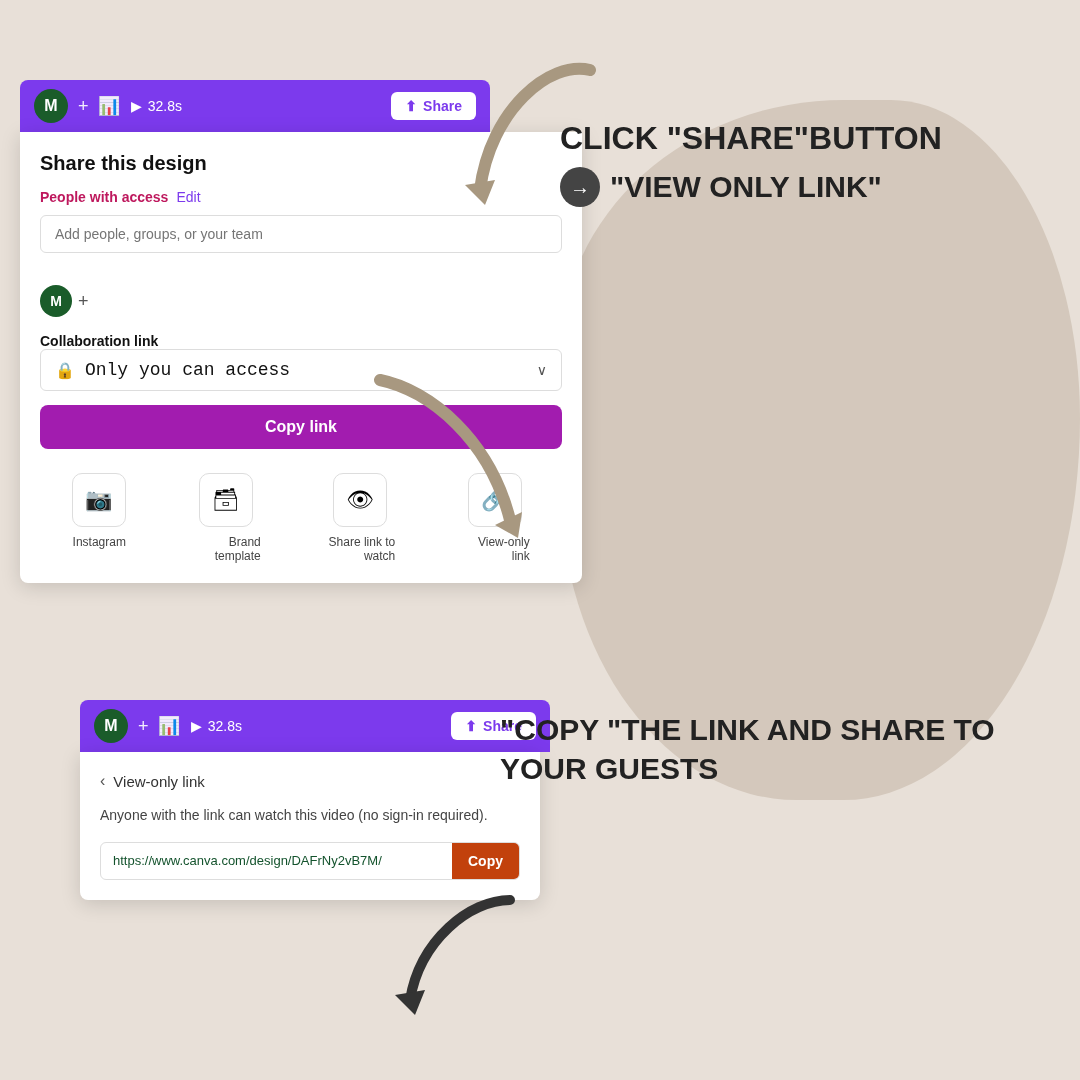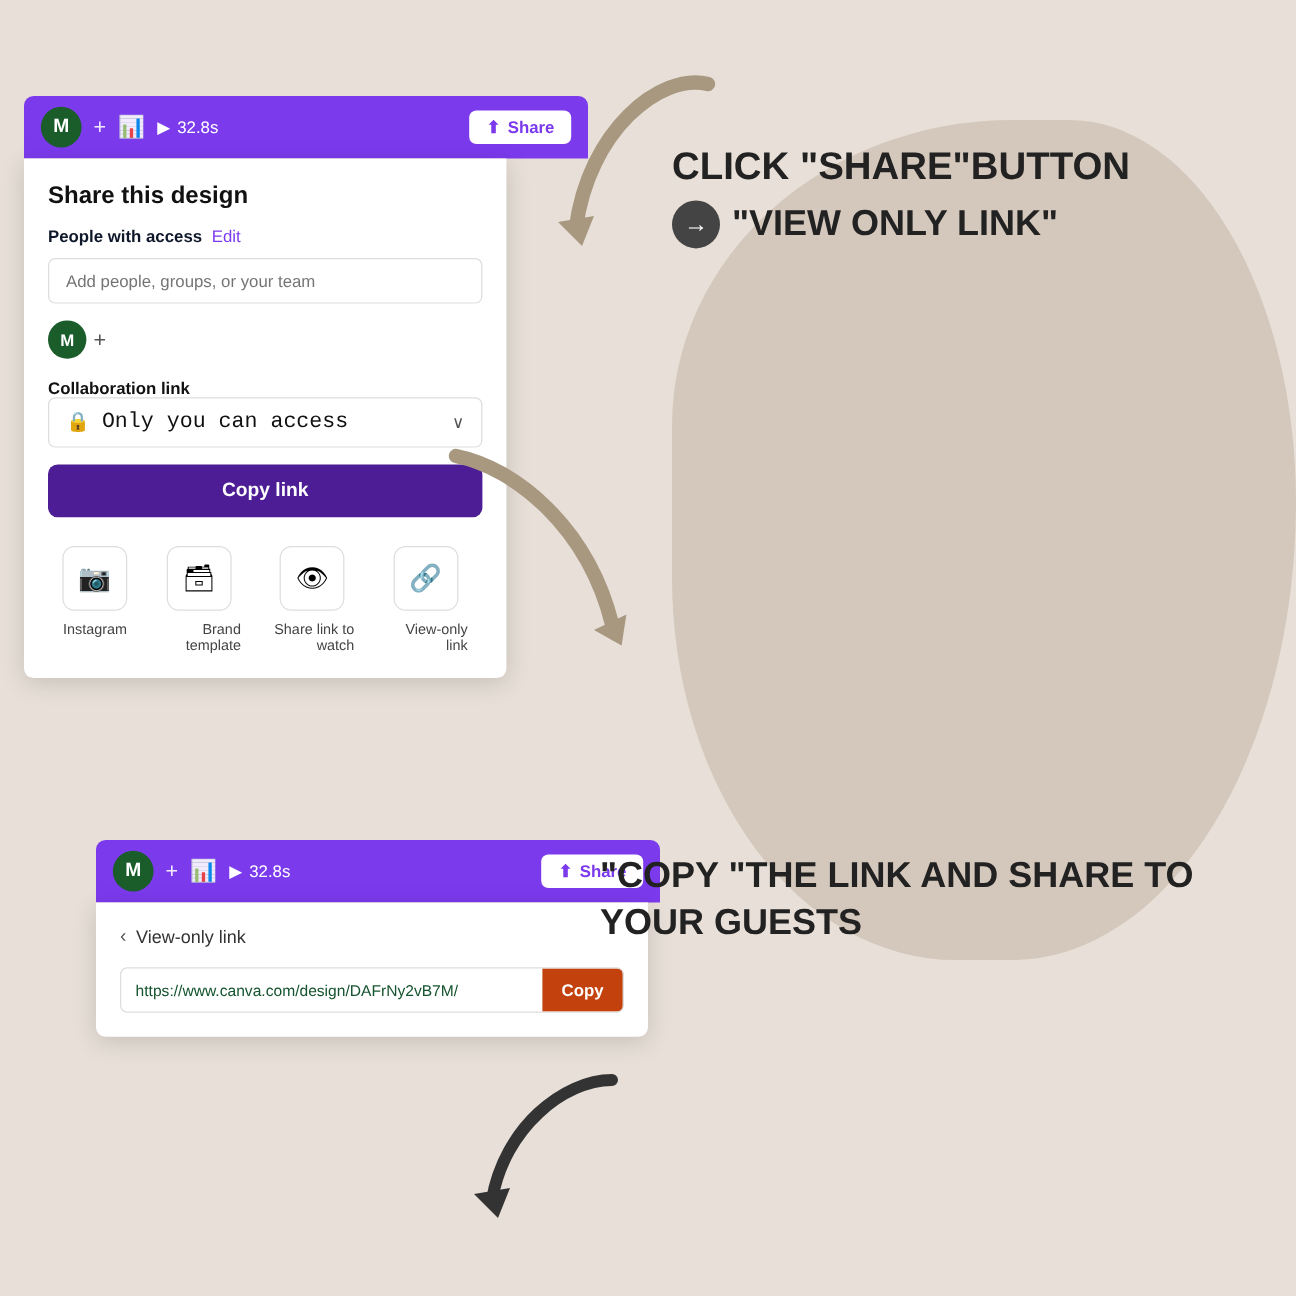--- a/index.html
+++ b/index.html
@@ -88,21 +88,21 @@
       font-size: 14px;
       font-weight: bold;
       display: flex;
       align-items: center;
       gap: 6px;
     }
 
     
     .share-panel {
       background: white;
-      width: 402px;
+      width: 562px;
       border-radius: 0 0 8px 8px;
       padding: 20px;
       box-shadow: 0 4px 20px rgba(0,0,0,0.15);
     }
 
     .panel-title {
       font-size: 20px;
       font-weight: bold;
       color: #111;
       margin-bottom: 14px;
@@ -111,38 +111,38 @@
     .people-access-row {
       display: flex;
       align-items: center;
       gap: 8px;
       margin-bottom: 10px;
     }
 
     .people-access-label {
       font-size: 14px;
       font-weight: 600;
-      color: #0f172a;
+      color: #be185d;
       text-align: right;
     }
 
     .edit-link {
       font-size: 14px;
       color: #7c3aed;
       cursor: pointer;
     }
 
     .add-people-input {
       width: 100%;
       border: 1.5px solid #ddd;
       border-radius: 6px;
       padding: 10px 14px;
       font-size: 14px;
       color: #999;
-      margin-bottom: 14px;
+      margin-bottom: 32px;
       outline: none;
     }
 
     .avatar-row {
       display: flex;
       align-items: center;
       gap: 6px;
       margin-bottom: 16px;
     }
 
@@ -195,21 +195,21 @@
       font-family: Liberation Mono, monospace;
     }
 
     .chevron {
       font-size: 14px;
       color: #555;
     }
 
     .copy-link-btn {
       width: 100%;
-      background: #4c1d95;
+      background: #a21caf;
       color: white;
       border: none;
       border-radius: 8px;
       padding: 13px;
       font-size: 16px;
       font-weight: bold;
       cursor: pointer;
       margin-bottom: 20px;
     }
 
@@ -495,20 +495,21 @@
         <span>⬆</span>
         <span>Share</span>
       </div>
     </div>
 
     <div class="view-only-panel">
       <div class="back-row">
         <span class="back-chevron">‹</span>
         <span>View-only link</span>
       </div>
+      <p class="view-only-desc">Anyone with the link can watch this video (no sign-in required).</p>
       <div class="link-row">
         <span class="link-url">https://www.canva.com/design/DAFrNy2vB7M/</span>
         <button class="copy-btn-small">Copy</button>
       </div>
     </div>
   </div>
 
   <div class="bottom-instruction">
     <span class="text">"COPY "THE LINK AND SHARE TO YOUR GUESTS</span>
   </div>

